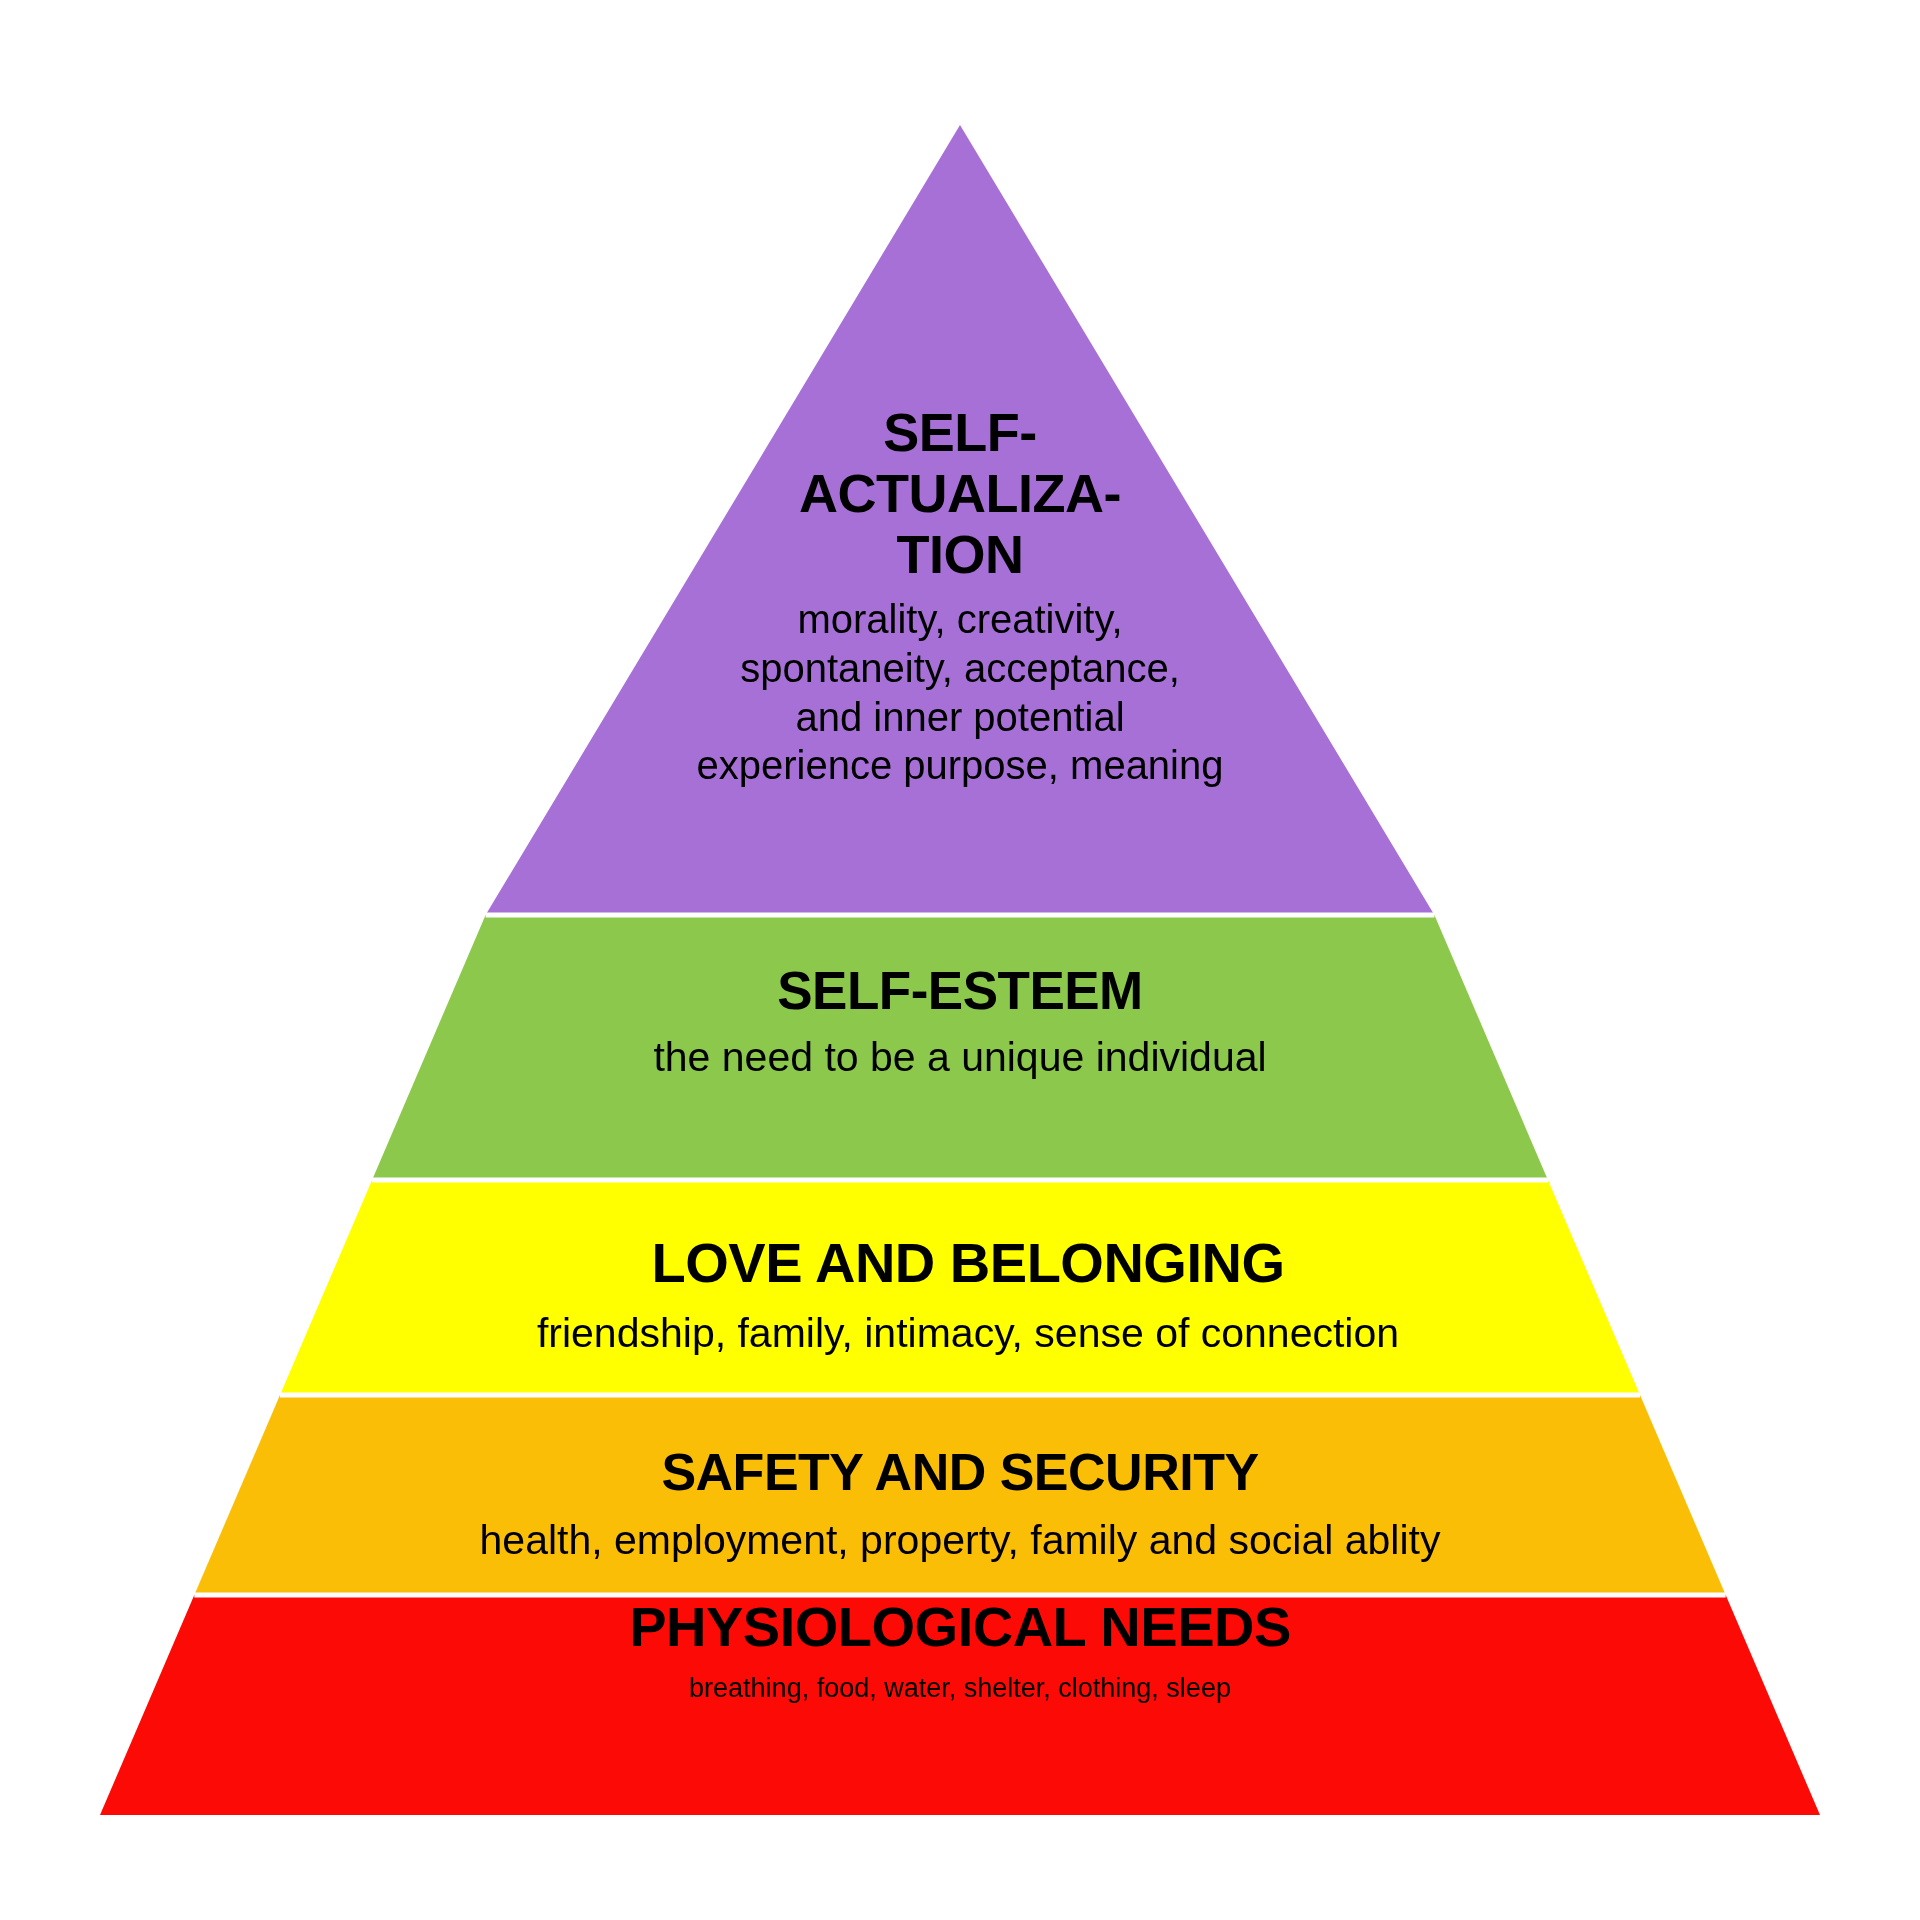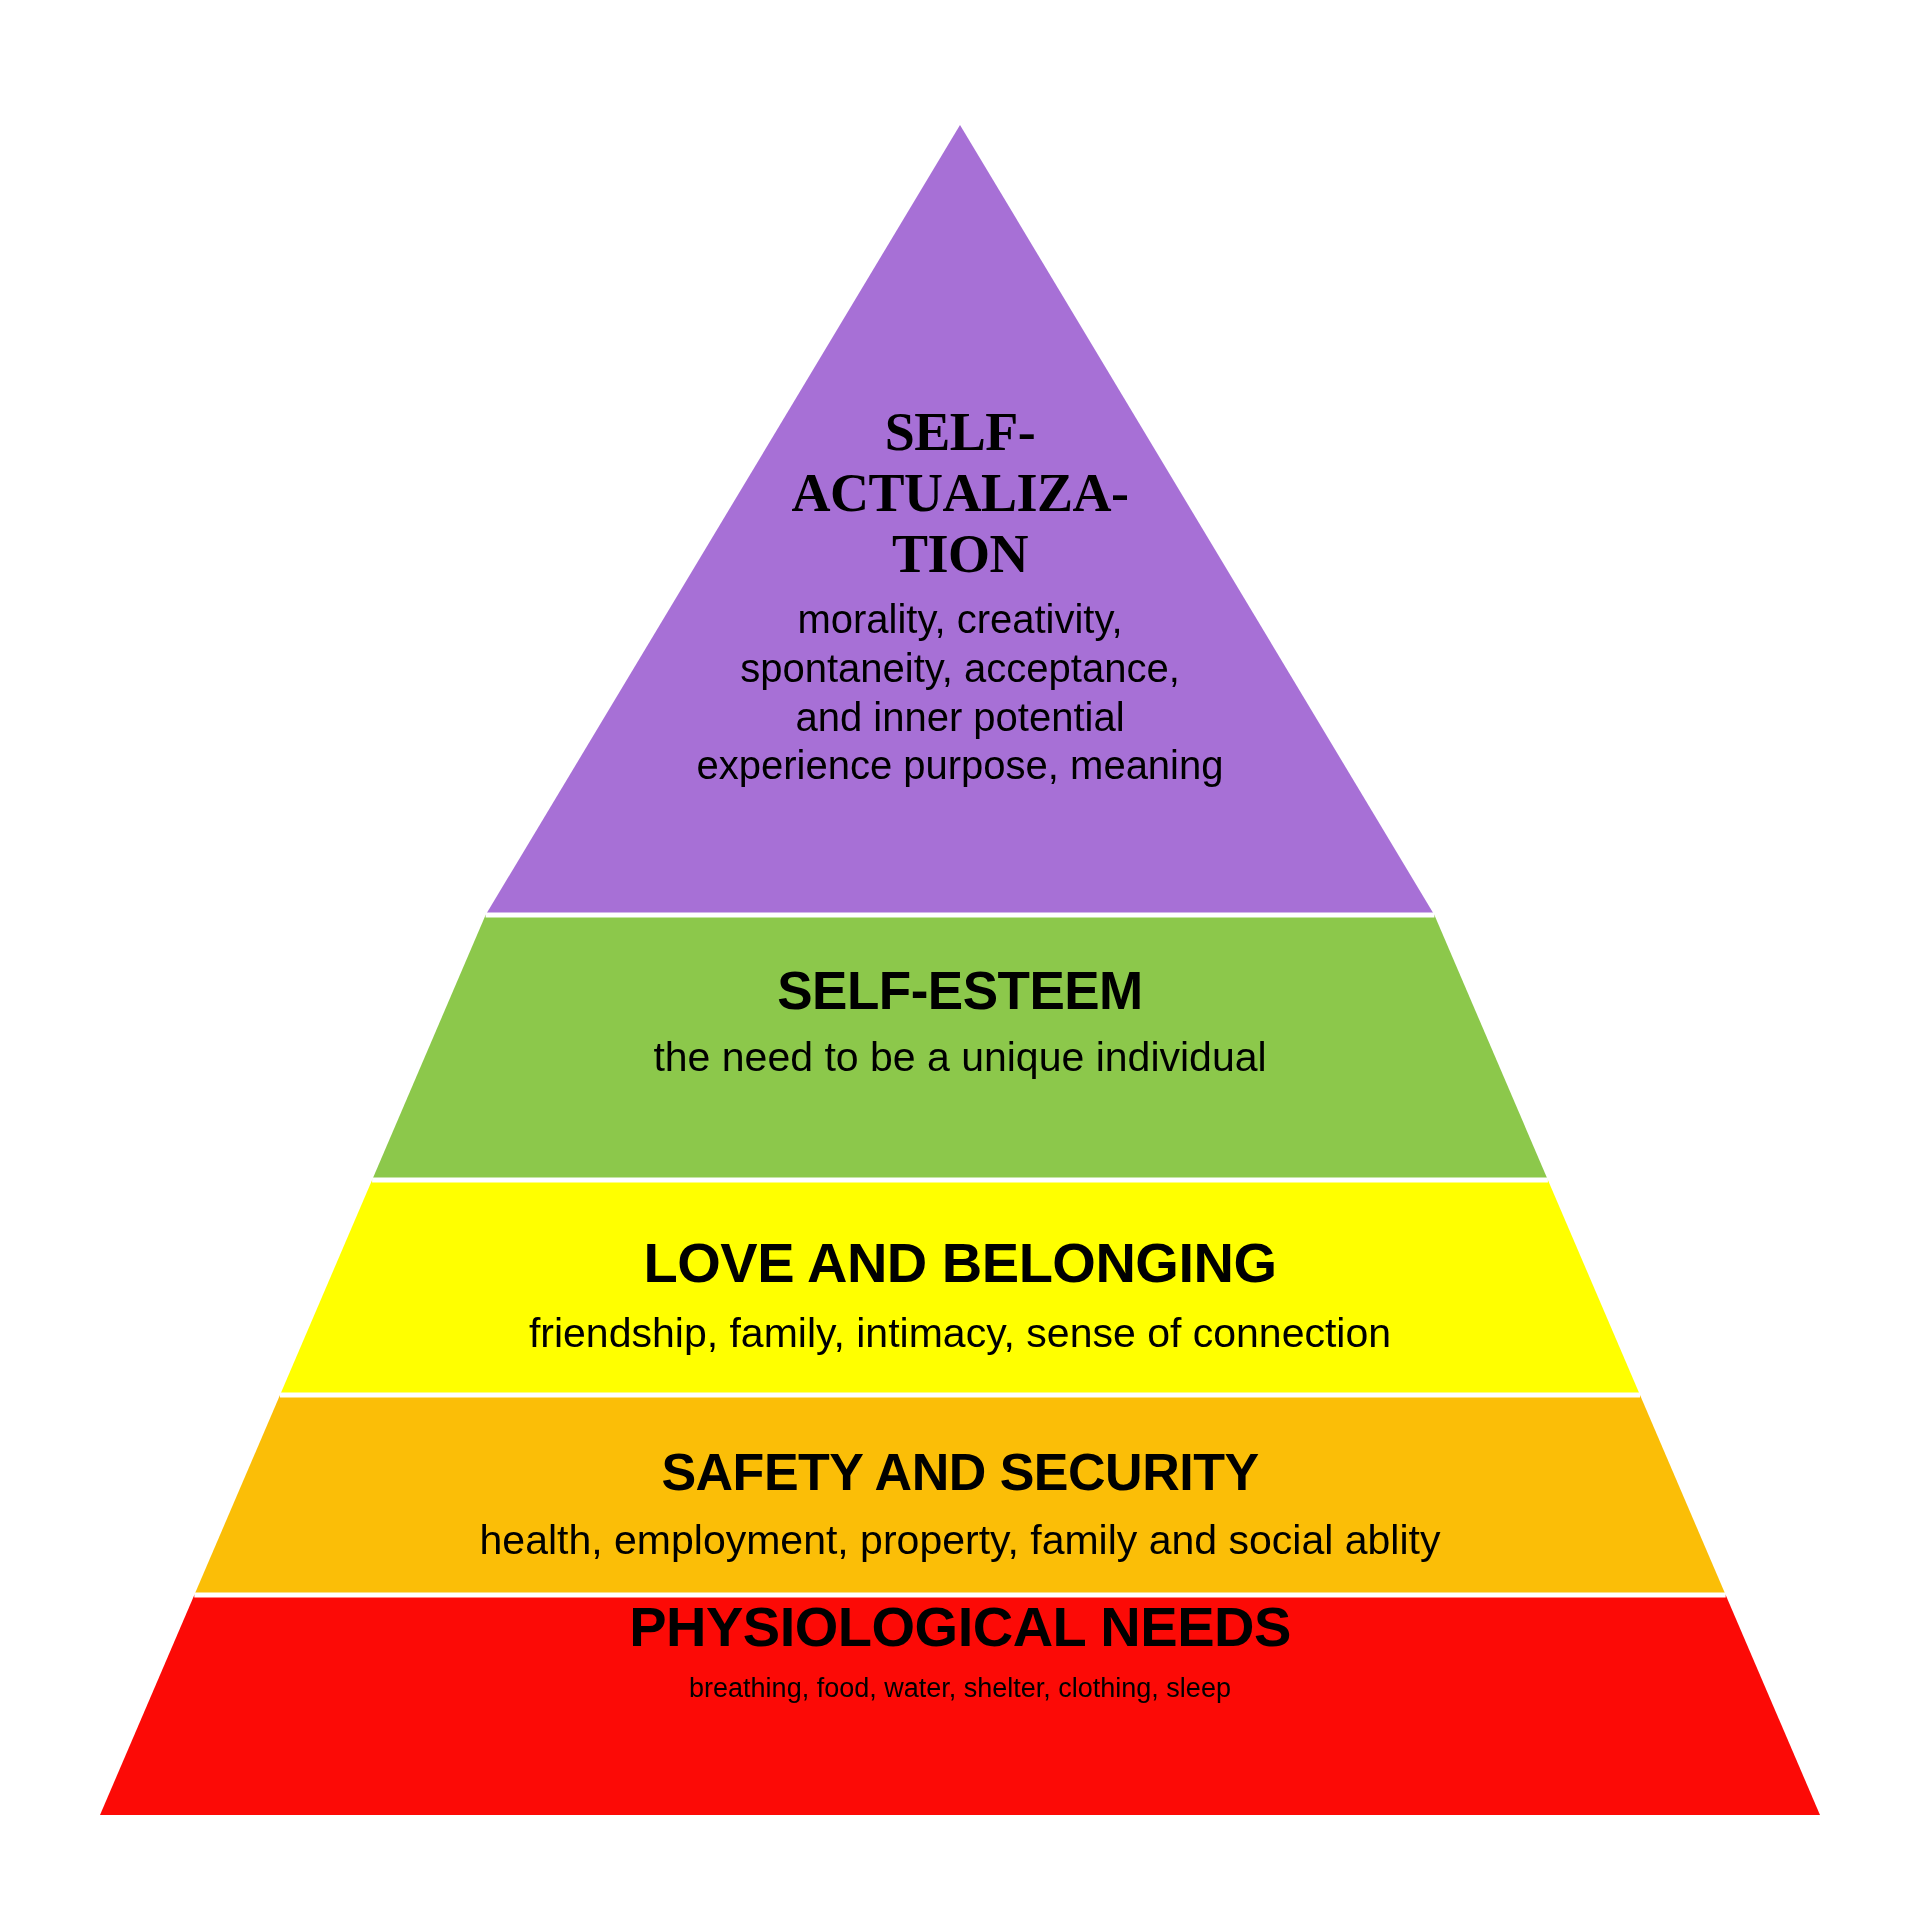--- a/index.html
+++ b/index.html
@@ -39,21 +39,20 @@
 
   
   #tier-self-actualization-text {
     left: 560px;
     top: 402px;
     width: 800px;
   }
   #tier-self-actualization-text .tier-title {
     font-size: 54px;
     line-height: 1.13;
-    font-family: Liberation Serif, serif;
   }
   #tier-self-actualization-text .tier-desc {
     font-size: 40px;
     line-height: 1.22;
     margin-top: 10px;
   }
 
   
   #tier-self-esteem-text {
     left: 360px;
@@ -65,21 +64,21 @@
     line-height: 1.1;
   }
   #tier-self-esteem-text .tier-desc {
     font-size: 41px;
     line-height: 1.22;
     margin-top: 12px;
   }
 
   
   #tier-love-belonging-text {
-    left: 300px;
+    left: 308px;
     top: 1232px;
     width: 1320px;
   }
   #tier-love-belonging-text .tier-title {
     font-size: 56px;
     line-height: 1.1;
   }
   #tier-love-belonging-text .tier-desc {
     font-size: 41px;
     line-height: 1.22;

